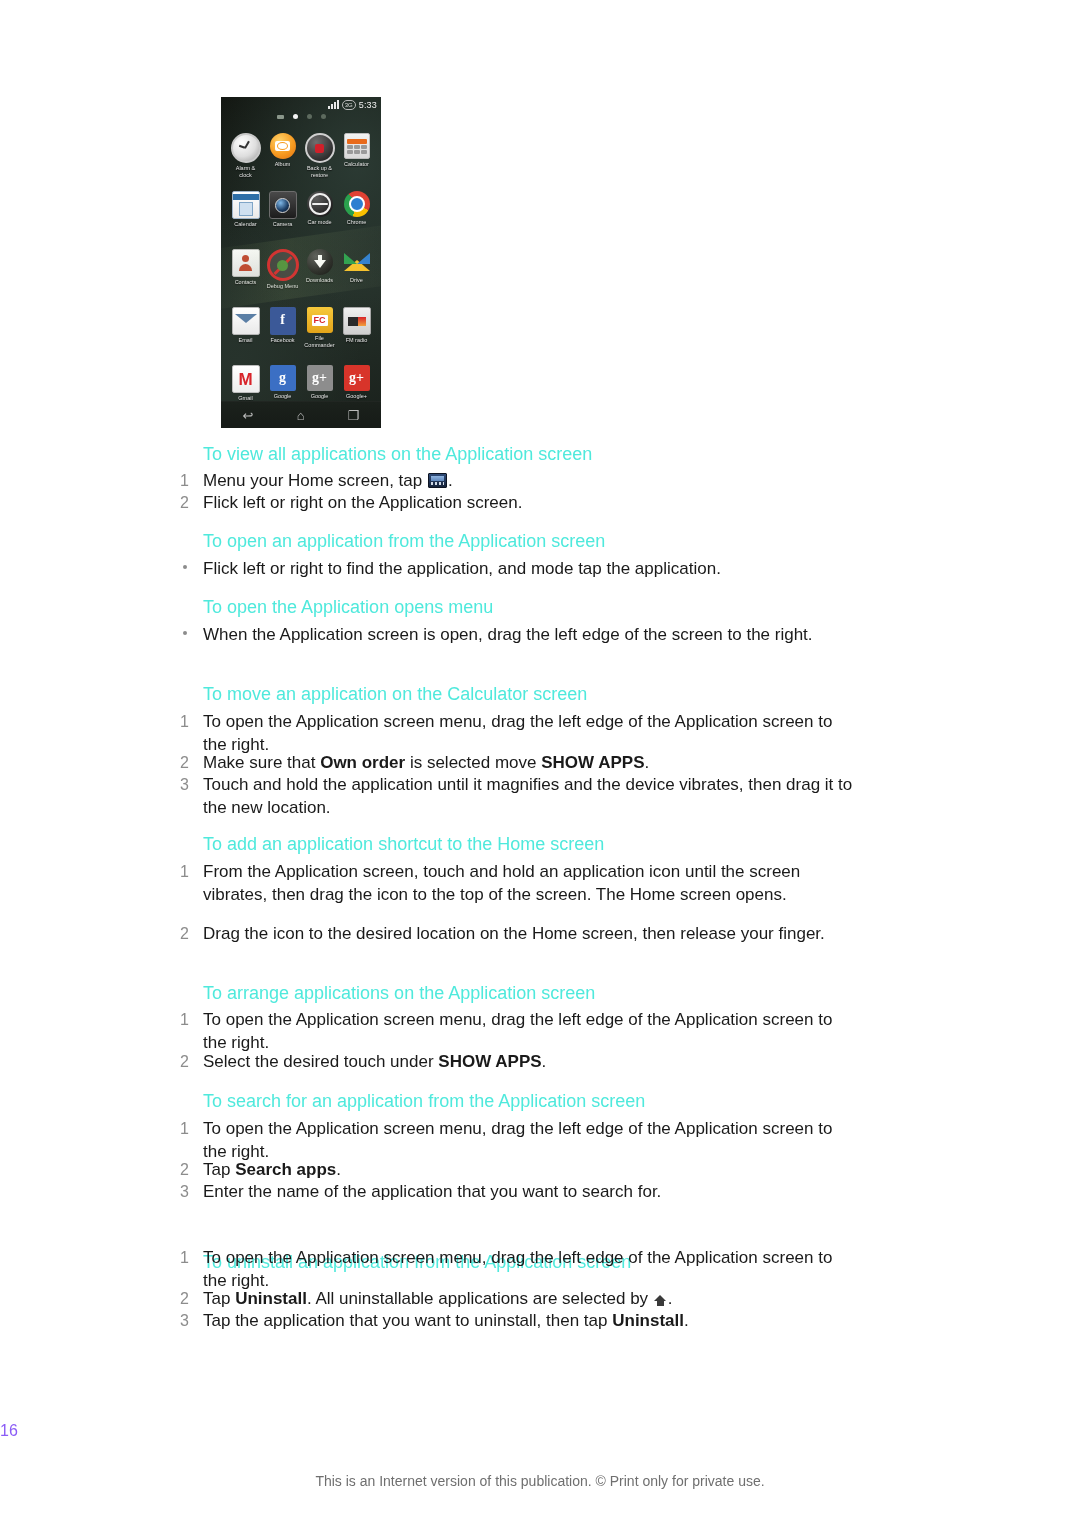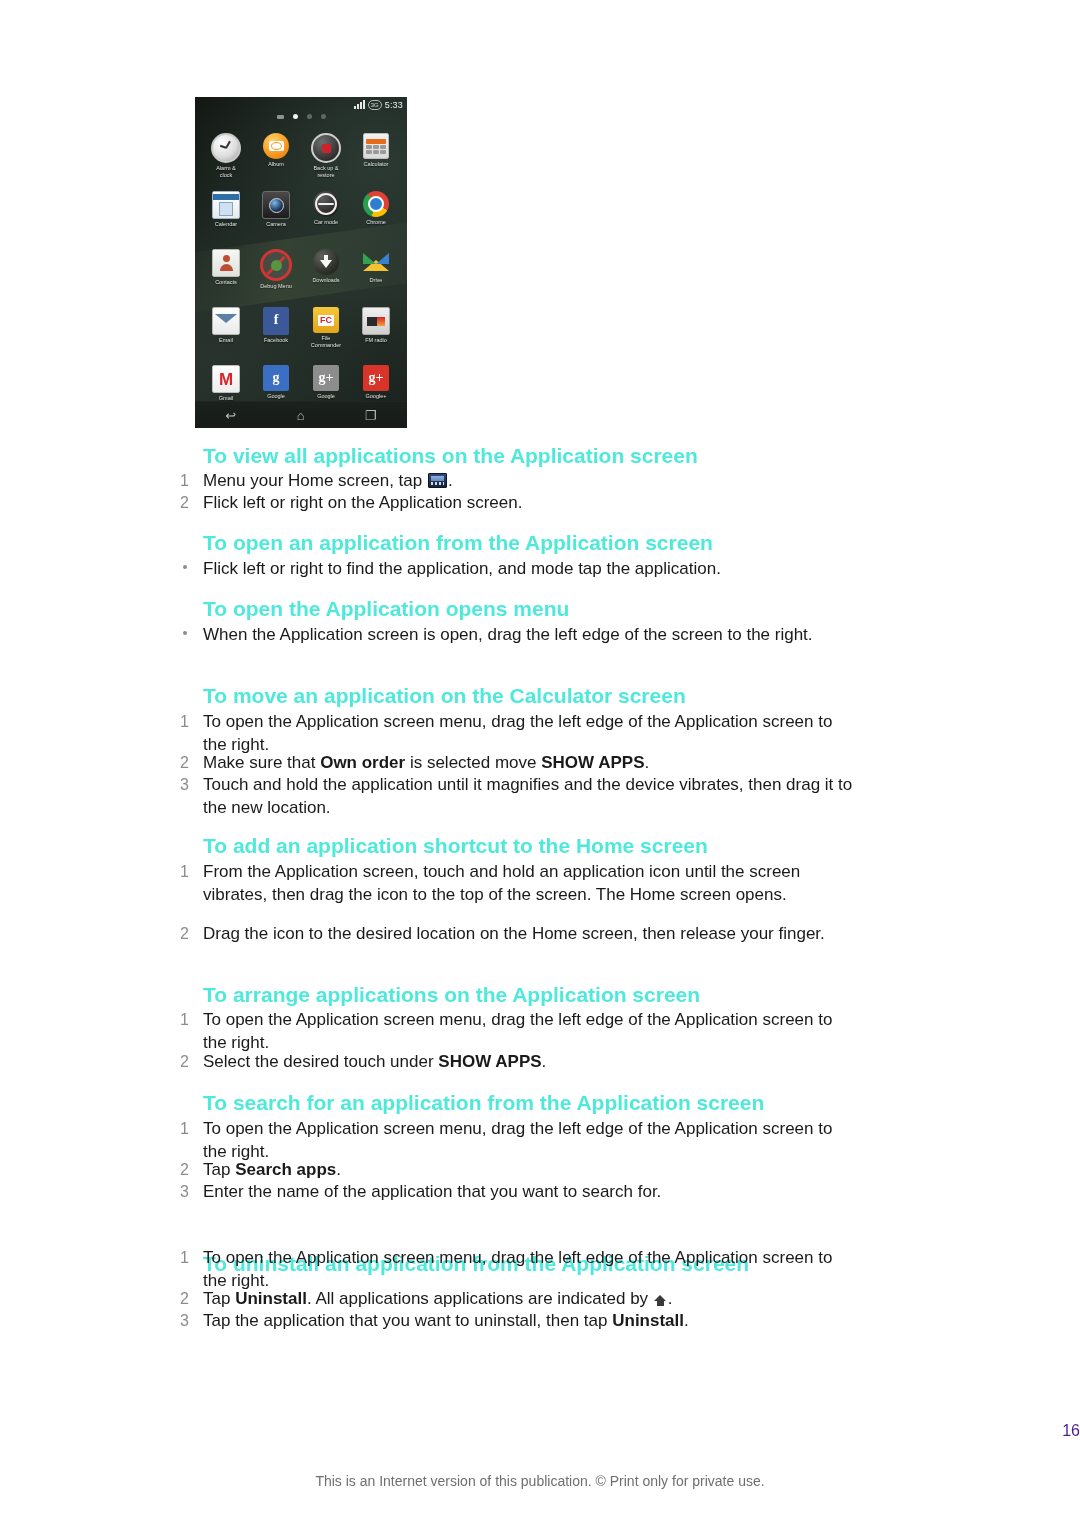--- a/index.html
+++ b/index.html
@@ -12,23 +12,23 @@
     height: 1527px;
     position: relative;
     font-family: "Liberation Sans", sans-serif;
     color: #1a1a1a;
     overflow: hidden;
   }
 
   
   .phone-shot {
     position: absolute;
-    left: 195px;
+    left: 221px;
     top: 97px;
-    width: 212px;
+    width: 160px;
     height: 331px;
     background:
       radial-gradient(ellipse 150% 90% at 85% 20%, #2b3a33 0%, rgba(43,58,51,0) 60%),
       radial-gradient(ellipse 120% 70% at 10% 80%, #27332c 0%, rgba(39,51,44,0) 65%),
       linear-gradient(165deg, #131712 0%, #1d2620 35%, #253029 60%, #1a211c 100%);
     overflow: hidden;
     box-sizing: border-box;
   }
   .phone-shot::after{
     content:"";
@@ -156,22 +156,22 @@
 
   
   .doc{
     position:absolute;
     left:0; top:0; width:1080px;
   }
   .h3{
     position:absolute;
     left:203px;
     color:#4FE9DC;
-    font-size:21px;
-    font-weight:700;
+    font-size:18px;
+    font-weight:400;
     white-space:nowrap;
   }
   .step{
     position:absolute;
     left:180px;
     width:680px;
     font-size:17px;
     line-height:22.5px;
     color:#1a1a1a;
   }
@@ -235,22 +235,22 @@
     content:"";
     position:absolute; left:3px; top:6px;
     width:7px; height:6px;
     background:#3a3a3a;
   }
 
   .page-num{
     position:absolute;
     left:0; right:0;
     top:1422px;
-    text-align:right;
-    color:#4c1d95;
+    text-align:left;
+    color:#8b5cf6;
     font-size:16px;
   }
   .footer-note{
     position:absolute;
     left:0; right:0;
     top:1473px;
     text-align:center;
     color:#6f6f6f;
     font-size:14px;
   }
@@ -457,21 +457,21 @@
     <span class="txt">Enter the name of the application that you want to search for.</span>
   </div>
 
   <div class="h3" style="top:1252px">To uninstall an application from the Application screen</div>
   <div class="step" style="top:1247px">
     <span class="num">1</span>
     <span class="txt">To open the Application screen menu, drag the left edge of the Application screen to the right.</span>
   </div>
   <div class="step" style="top:1288px">
     <span class="num">2</span>
-    <span class="txt"><span>Tap </span><b>Uninstall</b><span>. All applications applications are indicated by </span><span class="inline-home"></span><span>.</span></span>
+    <span class="txt"><span>Tap </span><b>Uninstall</b><span>. All uninstallable applications are selected by </span><span class="inline-home"></span><span>.</span></span>
   </div>
   <div class="step" style="top:1310px">
     <span class="num">3</span>
     <span class="txt"><span>Tap the application that you want to uninstall, then tap </span><b>Uninstall</b><span>.</span></span>
   </div>
 
   <div class="page-num">16</div>
   <div class="footer-note">This is an Internet version of this publication. © Print only for private use.</div>
 </div>
 

